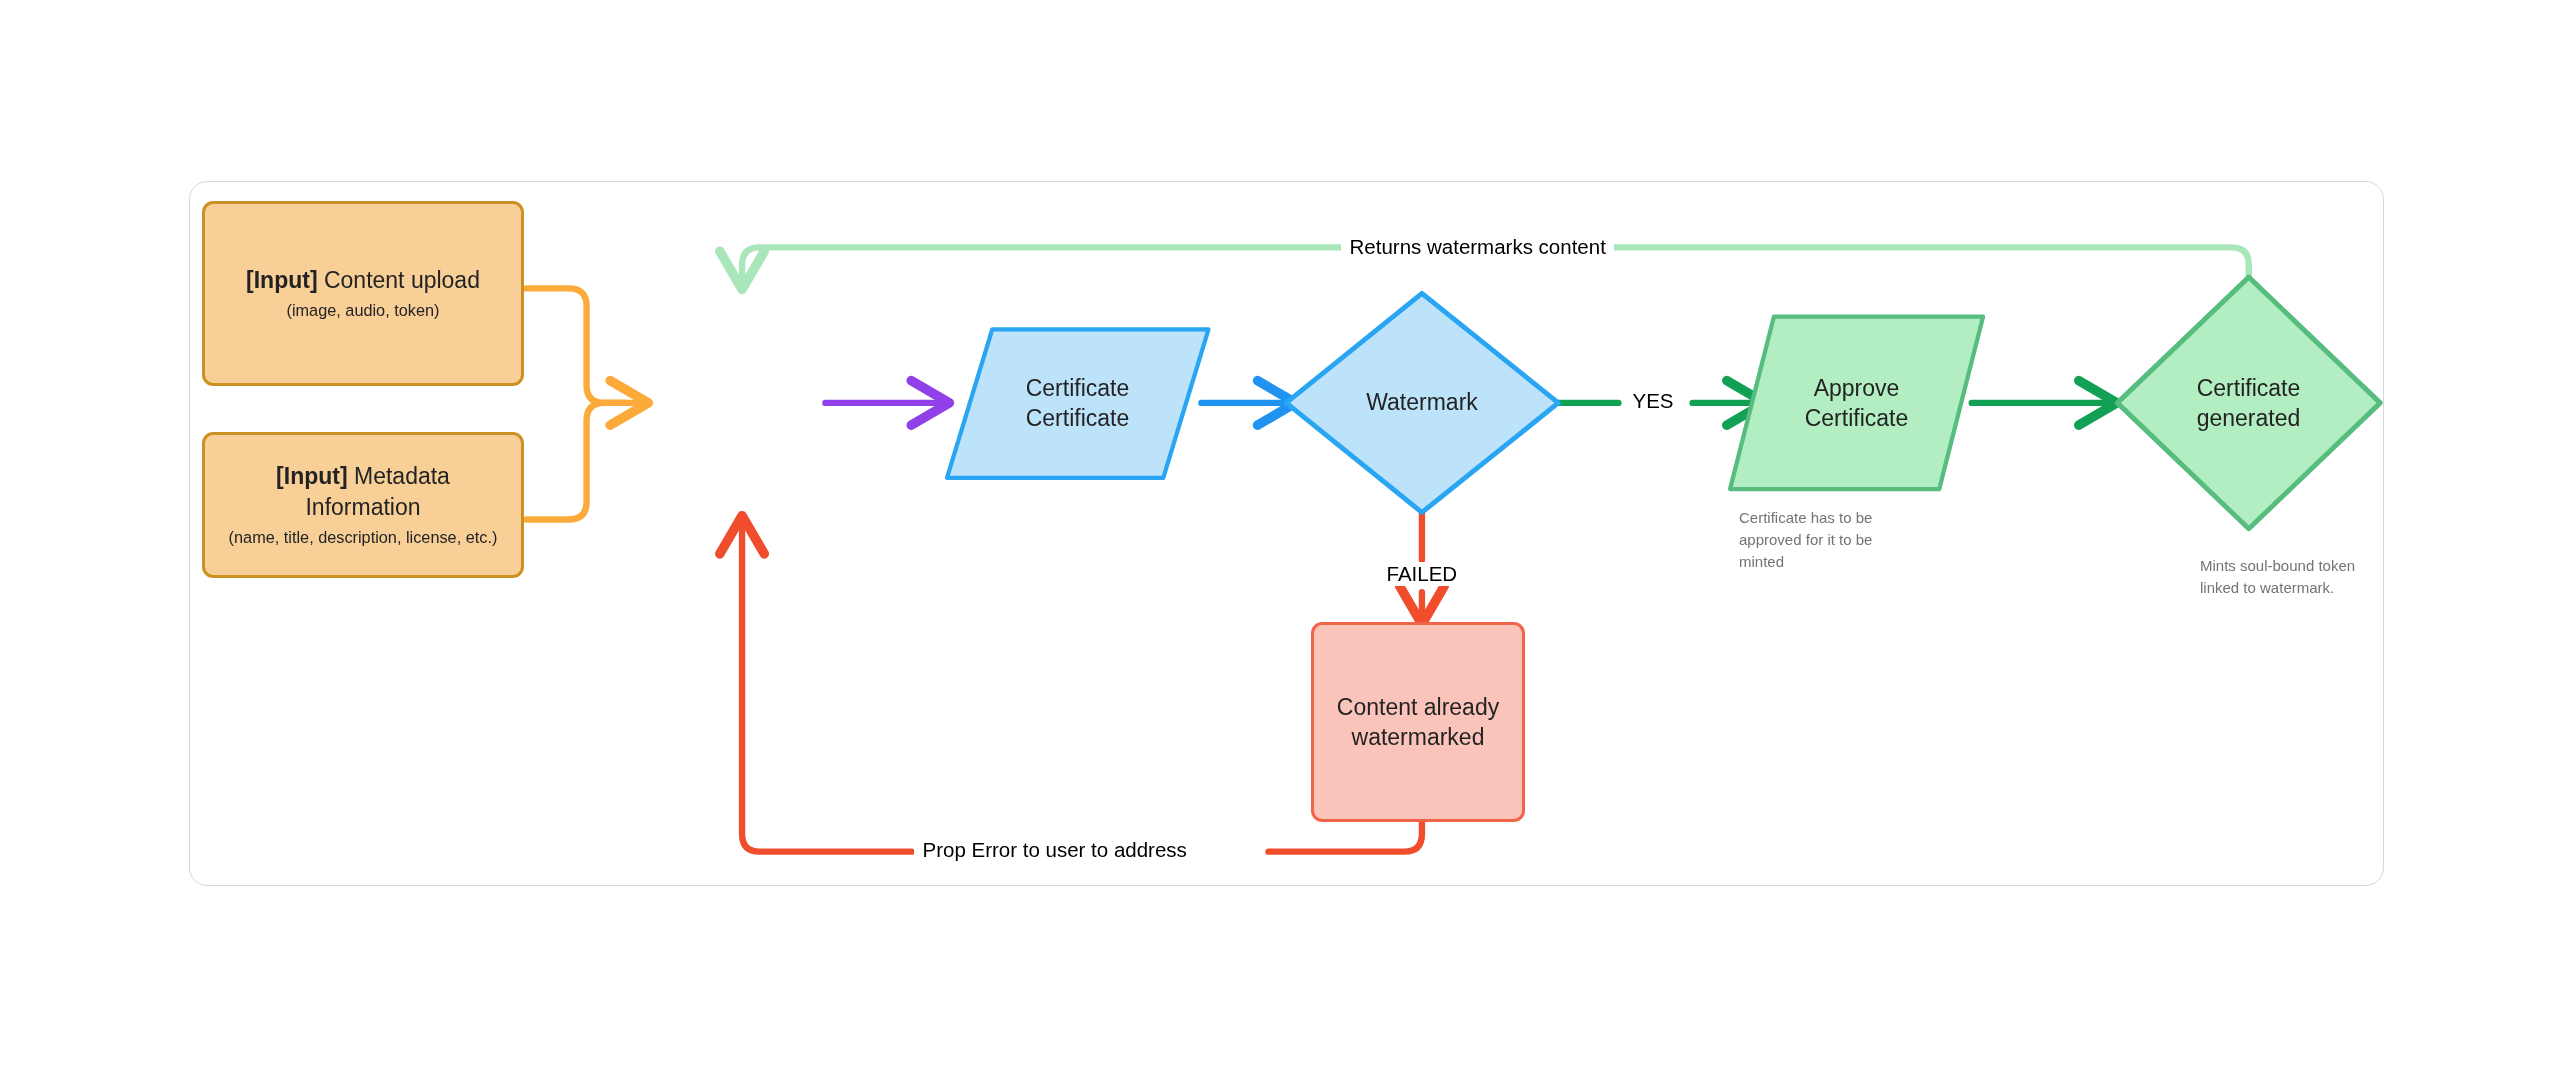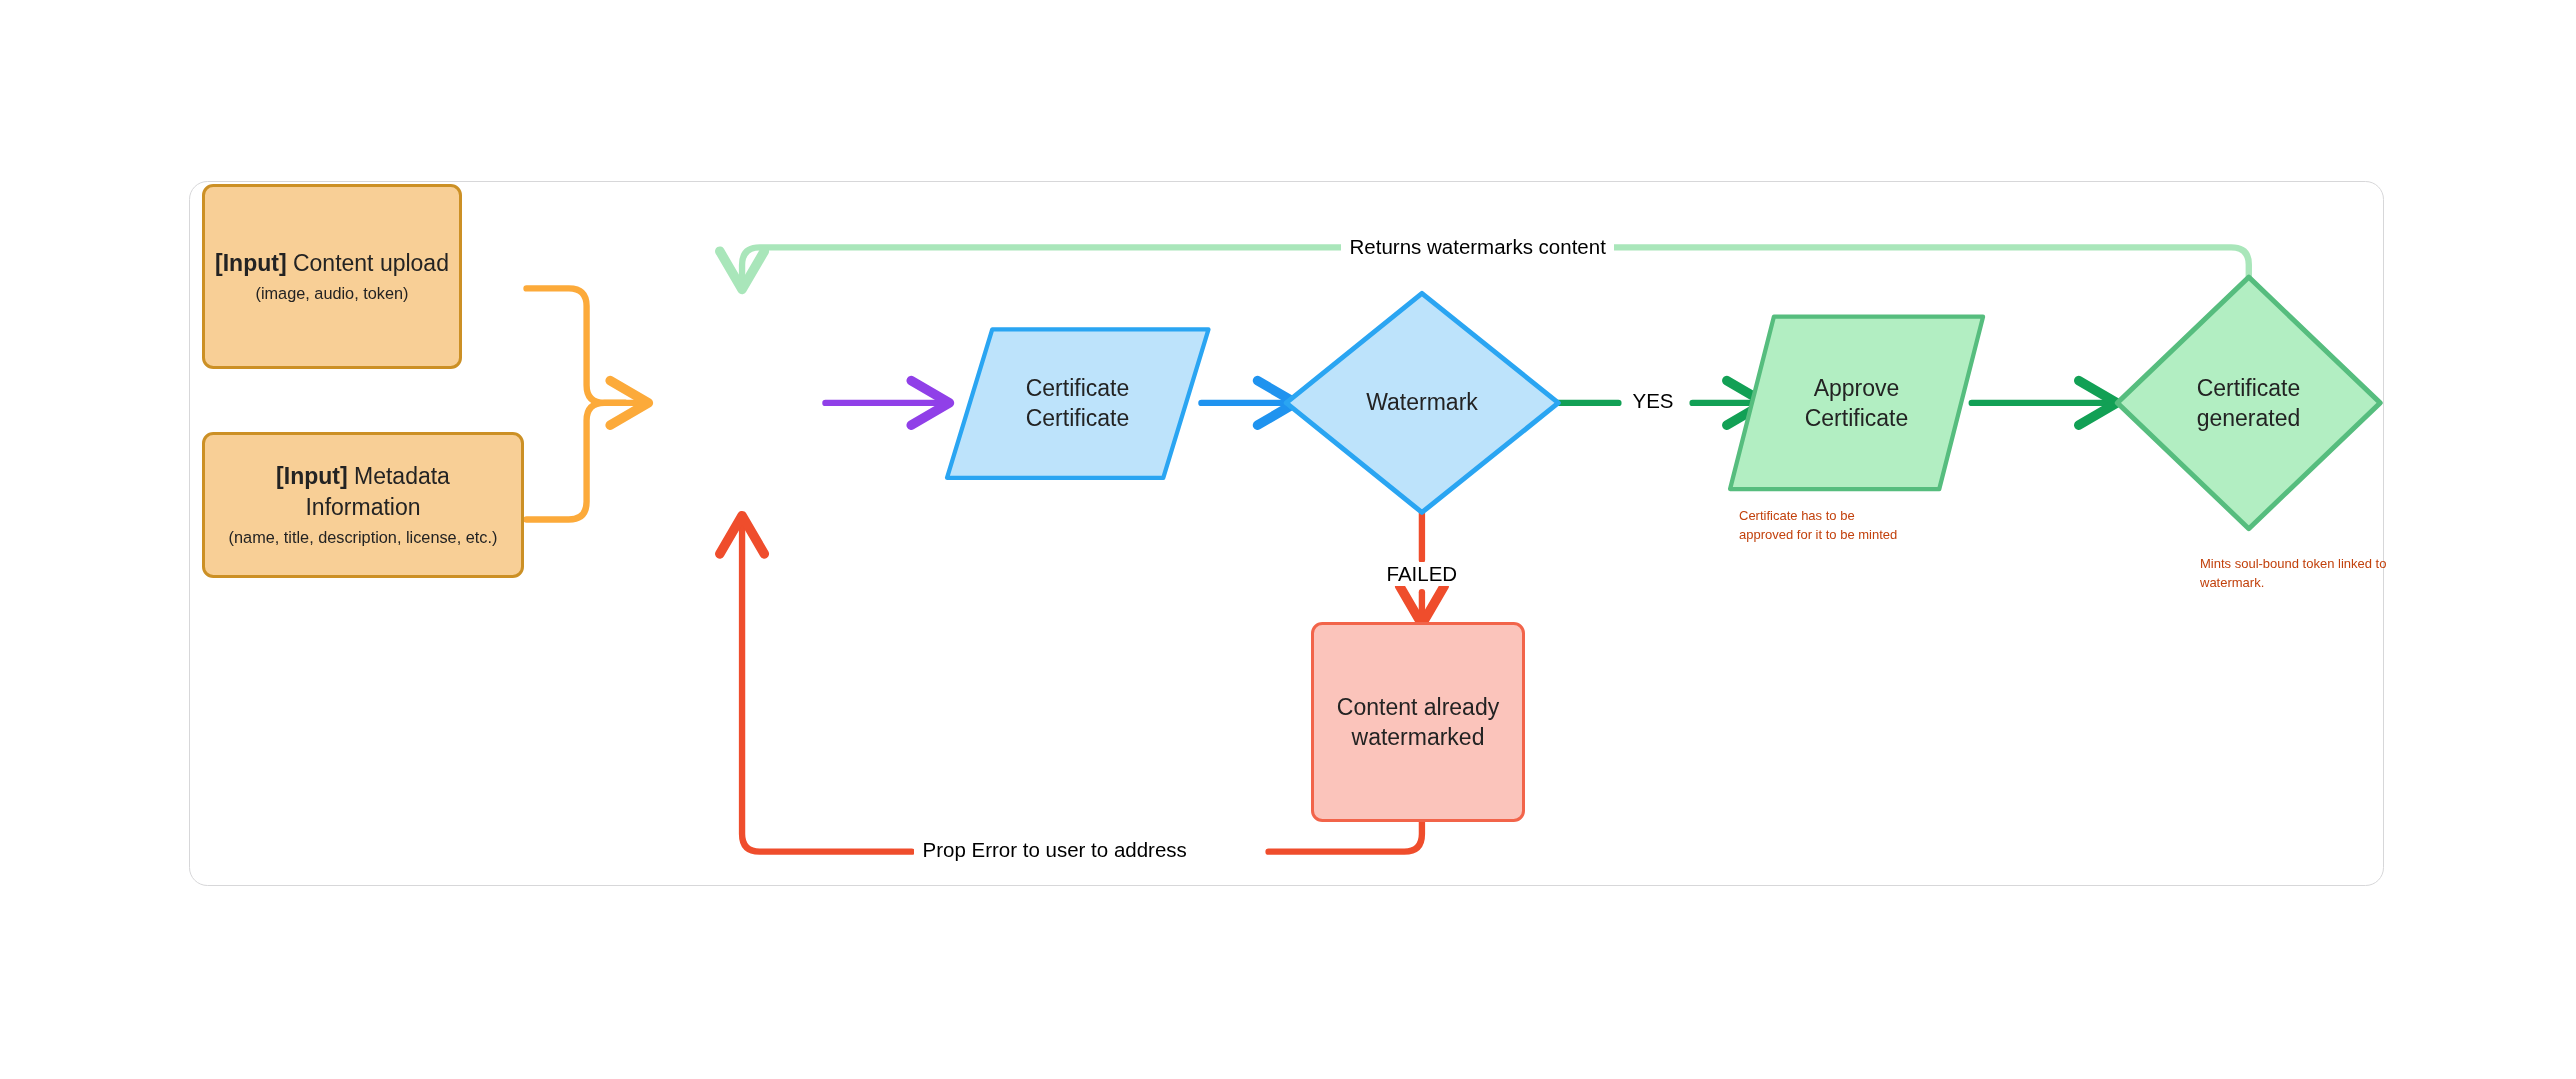--- a/index.html
+++ b/index.html
@@ -99,23 +99,23 @@
   
   .box-red {
     background: #fbc4bb;
     border: 3.5px solid #f2644a;
     border-radius: 11.3px;
     font-size: 23px;
   }
 
   .caption {
     position: absolute;
-    font-size: 13px;
+    font-size: 15px;
     line-height: 1.45;
-    color: #c2410c;
+    color: #737373;
     text-align: left;
   }
   .edge-label {
     position: absolute;
     font-size: 20.5px;
     color: #000000;
     background: #ffffff;
     padding: 0 8.5px;
     white-space: nowrap;
   }
@@ -174,21 +174,21 @@
 
     <path d="M1404,466 L1710,466 L1646,676 L1340,676 Z" fill="#bde3fb" stroke="#2aa5f2" stroke-width="6" stroke-linejoin="round"></path>
 
     <path d="M2012,415 L2205,570 L2012,725 L1820,570 Z" fill="#bde3fb" stroke="#2aa5f2" stroke-width="7" stroke-linejoin="round"></path>
 
     <path d="M2510,448 L2806,448 L2744,692 L2448,692 Z" fill="#b2eec2" stroke="#56bd7e" stroke-width="6" stroke-linejoin="round"></path>
 
     <path d="M3182,392 L3368,570 L3182,748 L2996,570 Z" fill="#b2eec2" stroke="#56bd7e" stroke-width="7" stroke-linejoin="round"></path>
   </svg>
 
-  <div class="node box-orange" style="left:202px; top:184px; width:260px; height:185px;">
+  <div class="node box-orange" style="left:202px; top:201px; width:322px; height:185px;">
     <div class="n-text ttl">
       <b>[Input]</b>
       <span>Content upload</span>
     </div>
     <div class="n-text sub">(image, audio, token)</div>
   </div>
 
   <div class="node box-orange" style="left:202px; top:432px; width:322px; height:146px;">
     <div class="n-text ttl">
       <b>[Input]</b>

